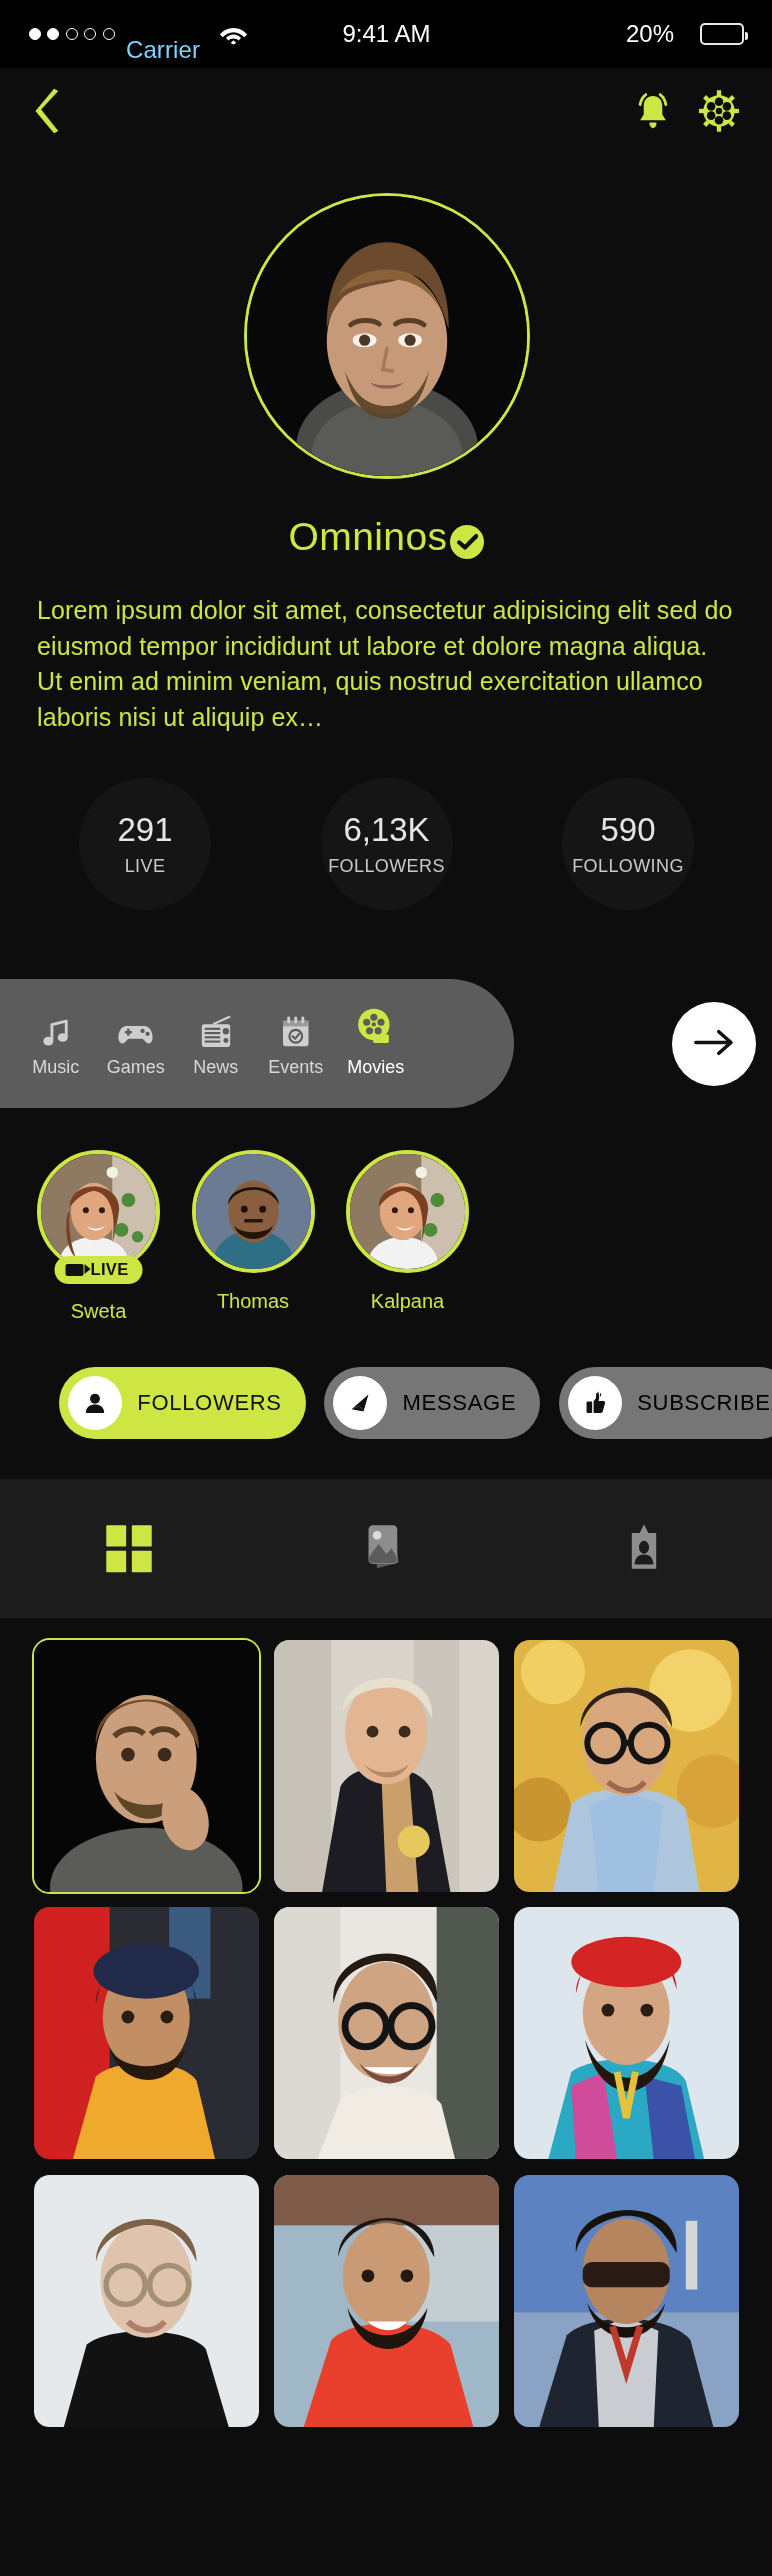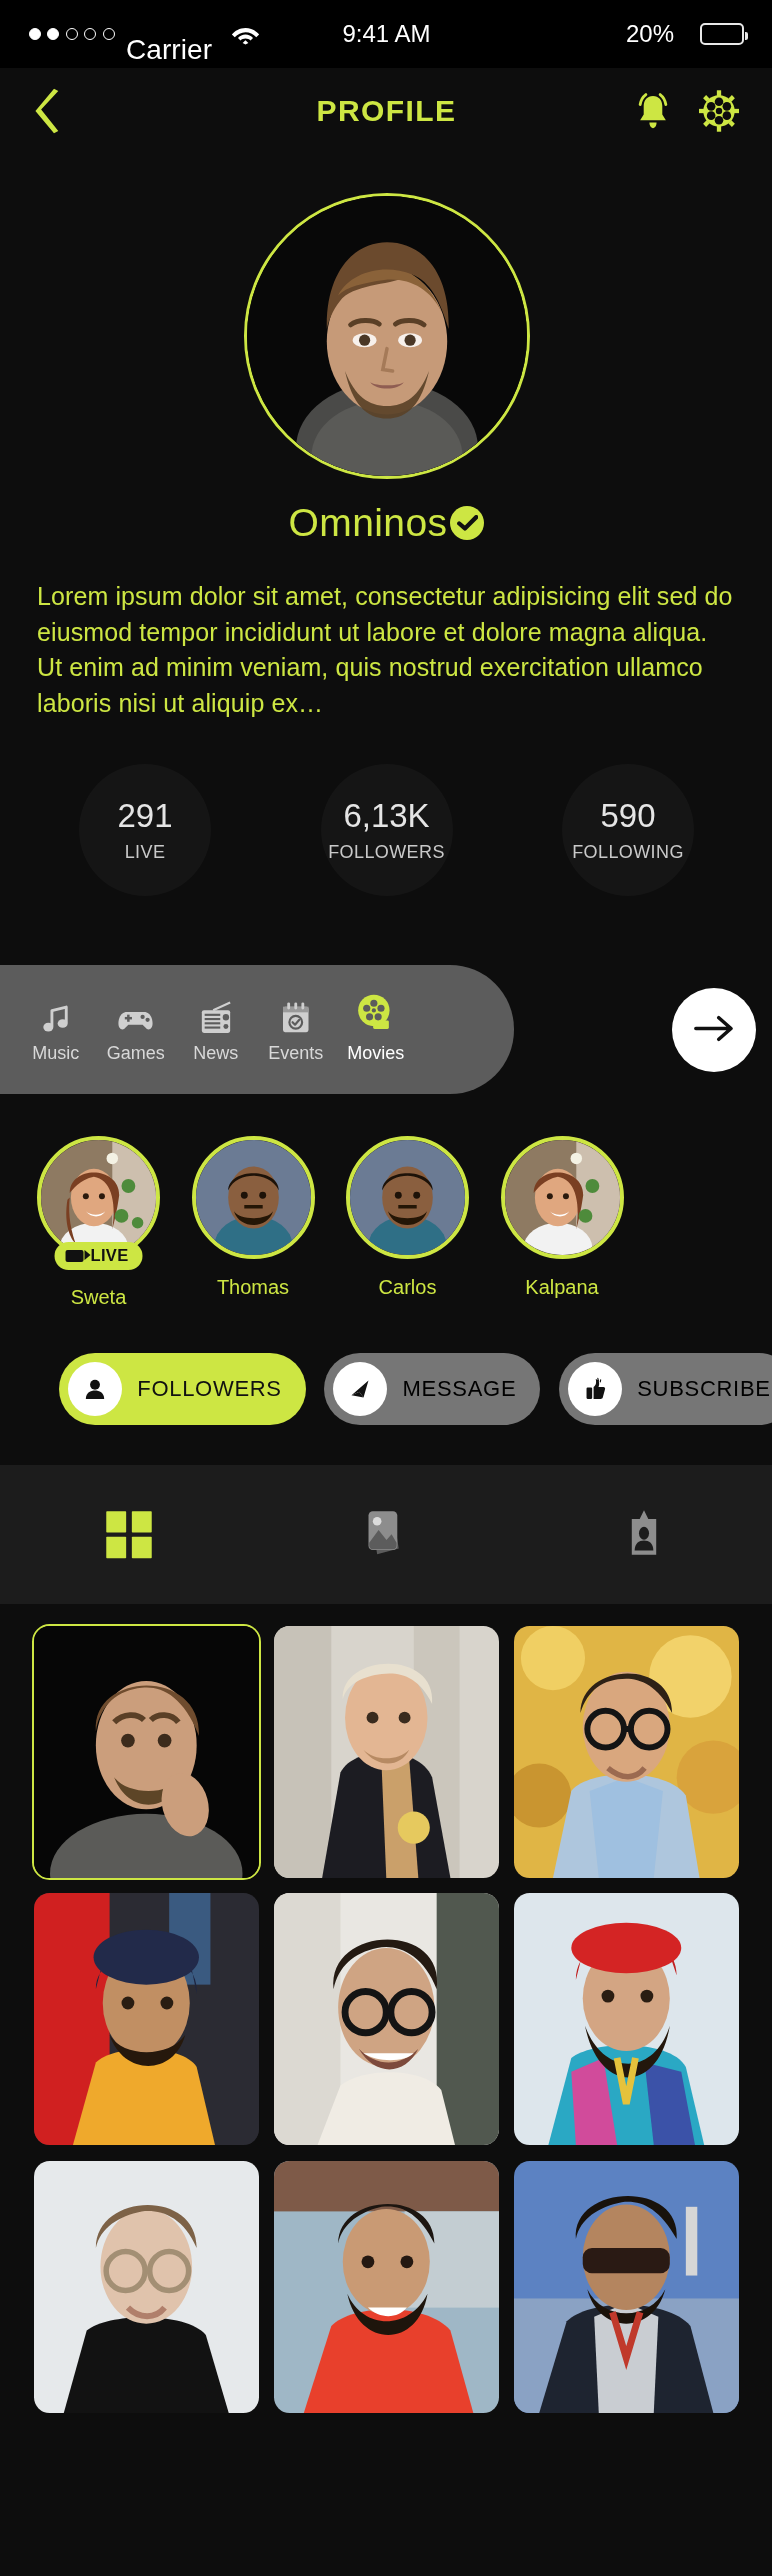--- a/index.html
+++ b/index.html
@@ -17,21 +17,21 @@
     height:68px;
     display:flex; align-items:center;
     padding:0 29px;
     background:#000;
     position:relative;
   }
   .sb-left { display:flex; align-items:center; gap:11.4px; }
   .dots { display:flex; align-items:center; gap:6.4px; }
   .dot { width:12px; height:12px; border-radius:50%; border:1.8px solid #fff; }
   .dot.filled { background:#fff; }
-  .sb-carrier { font-size:28px; letter-spacing:0.1px; color:#ffffff;margin-top:32px; }
+  .sb-carrier { font-size:24px; letter-spacing:0.1px; color:#7dd3fc;margin-top:32px; }
   .wifi { width:29px; height:21.5px; position:relative; margin-left:7.2px; }
   .sb-center {
     position:absolute; left:0; right:0; text-align:center;
     font-size:24px; color:#fff; pointer-events:none;
   }
   .sb-right {
     margin-left:auto; display:flex; align-items:center; gap:26px;justify-content:center;
   }
   .sb-batt-txt { font-size:24px; color:#fff; }
   .batt {
@@ -61,22 +61,22 @@
   .avatar-wrap { display:flex; justify-content:center; margin-top:39px; }
   .avatar {
     width:286px; height:286px; border-radius:50%;
     border:3.6px solid #cde643; overflow:hidden; position:relative;
     background:#050505;
   }
   .av-photo { position:absolute; inset:0; }
 
   
   .name-row {
-    display:flex; align-items:center; justify-content:center;
-    gap:3px; margin-top:22px;
+    display:flex; align-items:flex-end; justify-content:center;
+    gap:3px; margin-top:36px;
   }
   .uname { font-size:39px; color:#cde643; letter-spacing:0.4px; }
   .verif {
     width:34px; height:34px; border-radius:50%; background:#cde643;
     display:flex; align-items:center; justify-content:center;
   }
 
   
   .bio {
     margin:34px 37px 0 37px;
@@ -215,21 +215,20 @@
   </div>
 </div>
 
 <div class="header">
   <span class="icon-btn">
     <svg width="30" height="46" viewBox="0 0 42 64">
       <path d="M34 4 L10 30 L34 60 L28 63 L2 32 L28 1 Z" fill="#cde643"></path>
     </svg>
   </span>
 
-  <div class="hdr-title">PROFILE</div>
 
   <div class="hdr-right">
     <span class="icon-btn">
       <svg width="40" height="42" viewBox="0 0 56 58">
         <path d="M28 8 C20 8 15 14 15 22 L15 34 L10 42 L46 42 L41 34 L41 22 C41 14 36 8 28 8Z" fill="#cde643"></path>
         <path d="M23 45 L33 45 C33 50 30 53 28 53 C26 53 23 50 23 45Z" fill="#cde643"></path>
         <path d="M10 20 C11 14 14 9 18 6" stroke="#cde643" stroke-width="4" fill="none" stroke-linecap="round"></path>
         <path d="M46 20 C45 14 42 9 38 6" stroke="#cde643" stroke-width="4" fill="none" stroke-linecap="round"></path>
       </svg>
     </span>
@@ -437,37 +436,20 @@
           <circle cx="58" cy="48" r="3" fill="#1d1208"></circle>
           <path d="M33 62 C38 78 62 78 67 62 C62 70 38 70 33 62Z" fill="#241606"></path>
           <path d="M42 58 L58 58" stroke="#241606" stroke-width="3"></path>
         </svg>
       </span>
     </div>
     <div class="story-name">Thomas</div>
   </div>
 
 
-  <div class="story">
-    <div class="story-ring">
-      <span class="story-photo">
-        <svg width="100%" height="100%" viewBox="0 0 100 100" preserveAspectRatio="xMidYMid slice">
-          <rect width="100" height="100" fill="#6b7b94"></rect>
-          <ellipse cx="50" cy="92" rx="34" ry="26" fill="#2f6f86"></ellipse>
-          <ellipse cx="50" cy="50" rx="22" ry="27" fill="#8a5f3f"></ellipse>
-          <path d="M28 44 C28 24 72 24 72 44 C68 34 56 31 50 31 C42 31 32 34 28 44Z" fill="#1d1208"></path>
-          <circle cx="42" cy="48" r="3" fill="#1d1208"></circle>
-          <circle cx="58" cy="48" r="3" fill="#1d1208"></circle>
-          <path d="M33 62 C38 78 62 78 67 62 C62 70 38 70 33 62Z" fill="#241606"></path>
-          <path d="M42 58 L58 58" stroke="#241606" stroke-width="3"></path>
-        </svg>
-      </span>
-    </div>
-    <div class="story-name">Carlos</div>
-  </div>
 
   <div class="story">
     <div class="story-ring">
       <span class="story-photo">
         <svg width="100%" height="100%" viewBox="0 0 100 100" preserveAspectRatio="xMidYMid slice">
           <rect width="100" height="100" fill="#8e7a62"></rect>
           <rect x="62" y="0" width="38" height="100" fill="#cdbfae"></rect>
           <ellipse cx="46" cy="94" rx="30" ry="22" fill="#f2f2f2"></ellipse>
           <ellipse cx="46" cy="50" rx="20" ry="25" fill="#e0a77f"></ellipse>
           <path d="M25 46 C25 22 68 22 68 48 C66 62 64 70 62 78 C66 52 60 34 46 32 C34 34 27 44 25 46Z" fill="#7a3f22"></path>

